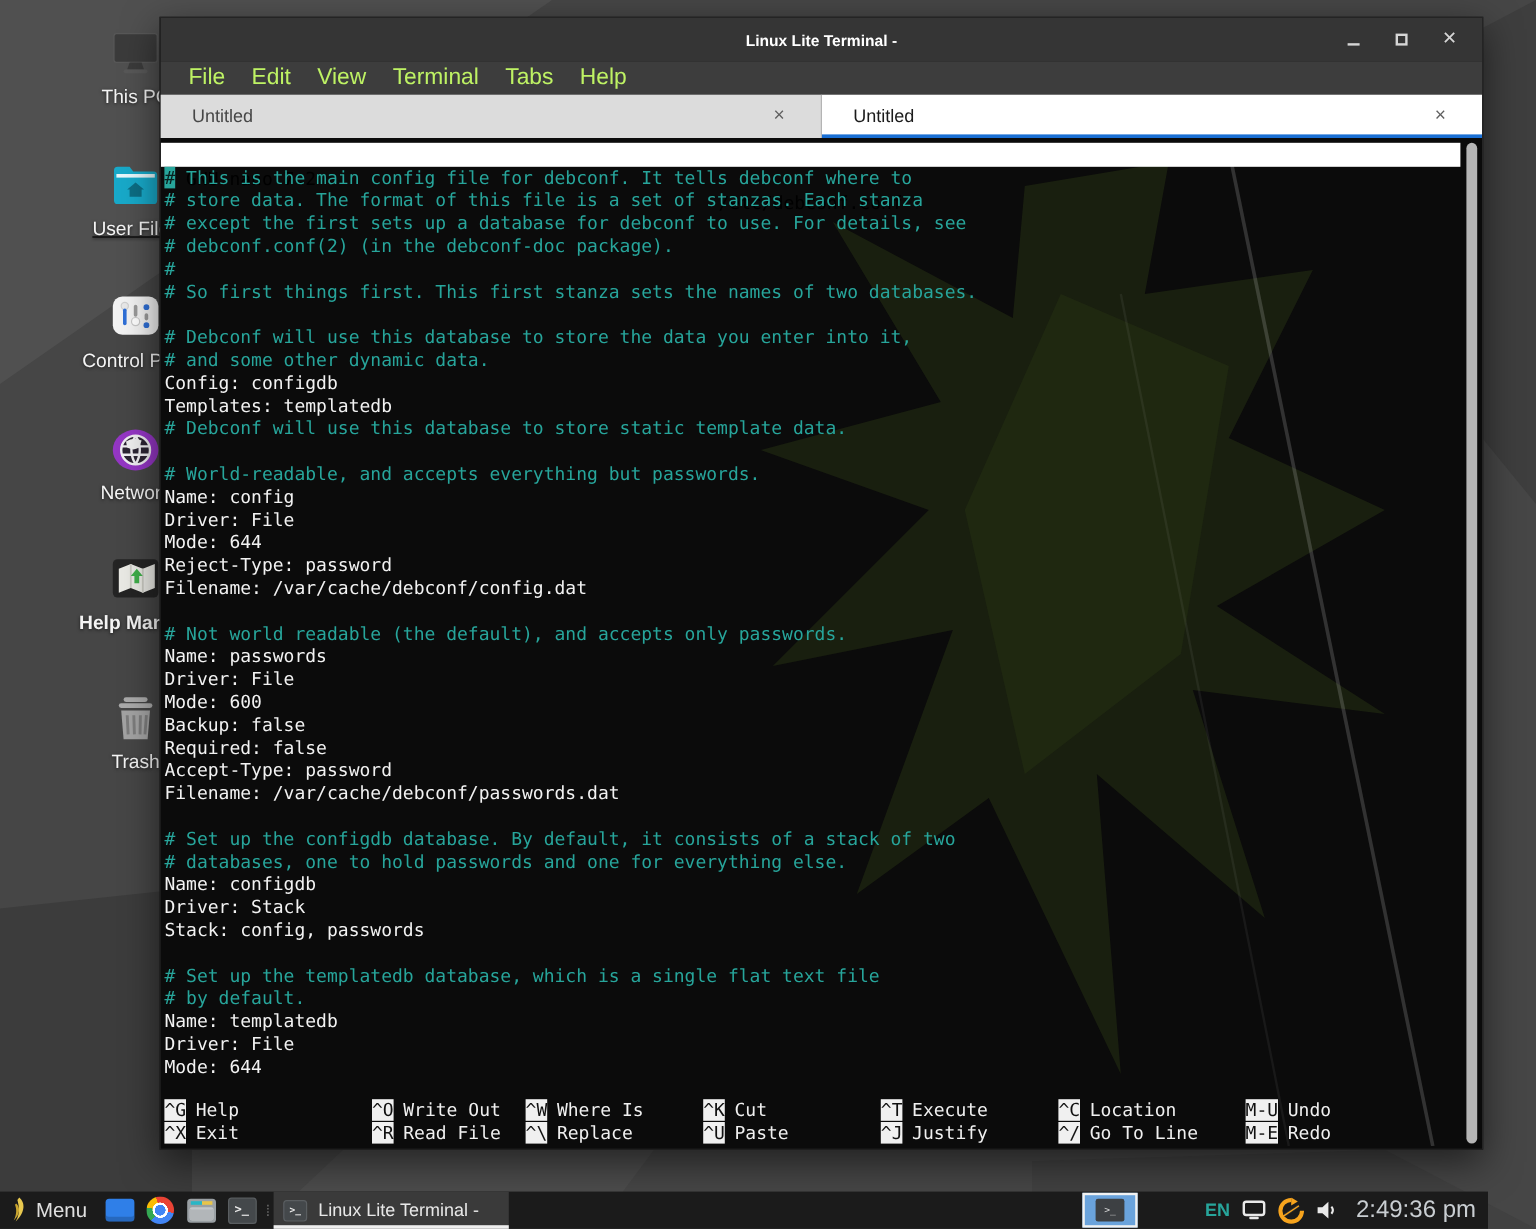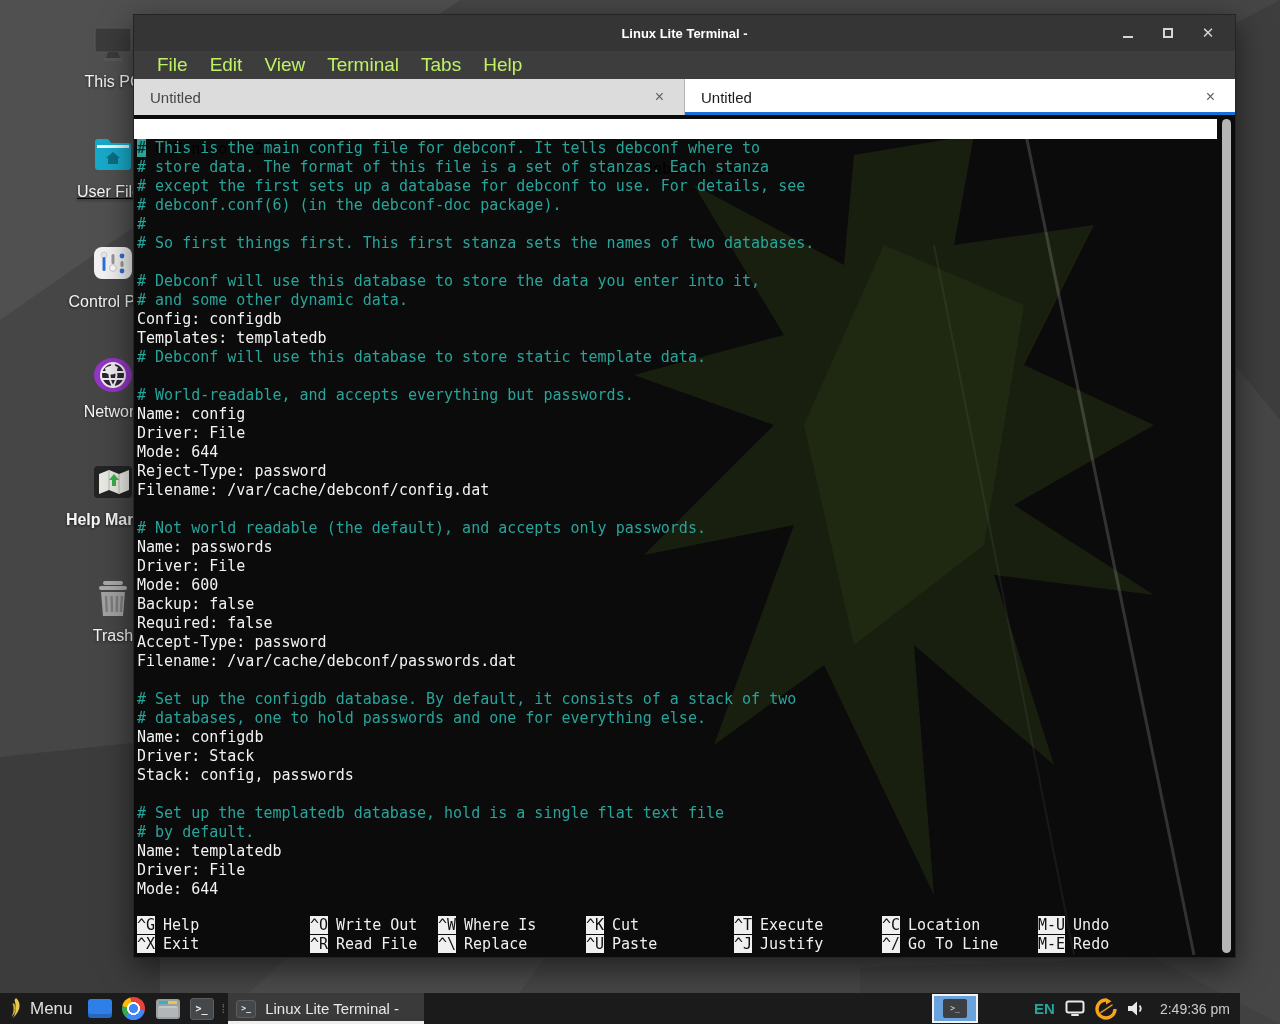--- a/index.html
+++ b/index.html
@@ -40,21 +40,21 @@
   .wc-min::after { content:""; position:absolute; left:2px; right:2px; bottom:2px;
                    height:2px; background:#d6d6d6; }
   .wc-max::after { content:""; position:absolute; inset:2px; border:2px solid #d6d6d6; }
   .wc-close { color:#d6d6d6; font-size:15px; line-height:14px; text-align:center; }
 
   .menubar { height:28px; background:#3d3d3d; display:flex; align-items:center;
              padding-left:12px; }
   .menu-item { color:#bef264; font-size:19px; padding:0 11px; }
 
   .tabbar { height:36px; display:flex; background:#c9c9c9; }
-  .tab { flex:1 1 0; display:flex; align-items:center; padding:0 16px; position:relative; }
+  .tab { flex:1 1 0; display:flex; align-items:center; padding:0 26px; position:relative; }
   .tab-inactive { background:#dcdcdc; color:#474747; border-right:1px solid #b4b4b4; }
   .tab-active { background:#ffffff; color:#1b1b1b; }
   .tab-active .underline { position:absolute; left:0; right:0; bottom:0; height:3px; }
   .tab .t-label { font-size:15px; }
   .tab .t-close { margin-left:auto; color:#5f5f5f; font-size:16px; padding:0 4px; }
 
   
   .term { position:absolute; left:0; top:100px; right:0; bottom:0; background:#0b0b0b;
           font-family:"DejaVu Sans Mono", monospace; font-size:15px; color:#f2f2f2;
           padding-top:4px; overflow:hidden; }
@@ -106,21 +106,21 @@
   .task-btn .task-label { color:#e8e8e8; font-size:15px; }
   .task-underline { position:absolute; left:0; right:0; bottom:0; height:3px; background:#eeeeee; }
   .tb-spacer { flex:1; }
   .pager { width:46px; height:29px; background:#6aa3dc; border:2px solid #f2f2f2;
            display:flex; align-items:center; justify-content:center; margin-right:56px; }
   .pager-mini { width:24px; height:19px; background:#3d4043; border-radius:2px;
                 color:#d8d8d8; font-family:"DejaVu Sans Mono", monospace; font-size:8px;
                 display:flex; align-items:center; justify-content:center; }
   .tray { display:flex; align-items:center; gap:10px; padding-right:10px; }
   .tray-lang { font-size:15px; font-weight:bold; }
-  .tray-clock { color:#c9ced2; font-size:14px; margin-left:4px; }
+  .tray-clock { color:#c9ced2; font-size:20px; margin-left:4px; }
 </style>
 </head>
 <body>
 
 <div class="desktop">
   <div class="bg-shape bg1"></div>
   <div class="bg-shape bg2"></div>
   <div class="bg-shape bg3"></div>
   <div class="bg-shape bg4"></div>
   <div class="bg-shape bg5"></div>
@@ -245,21 +245,21 @@
 
     <div class="nano-header">
       <span class="nh-left">  GNU nano 7.2</span>
       <span class="nh-file">/etc/debconf.conf</span>
     </div>
 
     <div class="nano-content">
         <div class="line comment"><span class="cursor">#</span> This is the main config file for debconf. It tells debconf where to</div>
         <div class="line comment"># store data. The format of this file is a set of stanzas. Each stanza</div>
         <div class="line comment"># except the first sets up a database for debconf to use. For details, see</div>
-        <div class="line comment"># debconf.conf(6) (in the debconf-doc package).</div>
+        <div class="line comment"># debconf.conf(2) (in the debconf-doc package).</div>
         <div class="line comment">#</div>
         <div class="line comment"># So first things first. This first stanza sets the names of two databases.</div>
         <div class="line plain"> </div>
         <div class="line comment"># Debconf will use this database to store the data you enter into it,</div>
         <div class="line comment"># and some other dynamic data.</div>
         <div class="line plain">Config: configdb</div>
         <div class="line plain">Templates: templatedb</div>
         <div class="line comment"># Debconf will use this database to store static template data.</div>
         <div class="line plain"> </div>
         <div class="line comment"># World-readable, and accepts everything but passwords.</div>
@@ -277,21 +277,21 @@
         <div class="line plain">Required: false</div>
         <div class="line plain">Accept-Type: password</div>
         <div class="line plain">Filename: /var/cache/debconf/passwords.dat</div>
         <div class="line plain"> </div>
         <div class="line comment"># Set up the configdb database. By default, it consists of a stack of two</div>
         <div class="line comment"># databases, one to hold passwords and one for everything else.</div>
         <div class="line plain">Name: configdb</div>
         <div class="line plain">Driver: Stack</div>
         <div class="line plain">Stack: config, passwords</div>
         <div class="line plain"> </div>
-        <div class="line comment"># Set up the templatedb database, hold is a single flat text file</div>
+        <div class="line comment"># Set up the templatedb database, which is a single flat text file</div>
         <div class="line comment"># by default.</div>
         <div class="line plain">Name: templatedb</div>
         <div class="line plain">Driver: File</div>
         <div class="line plain">Mode: 644</div>
       </div>
 
     <div class="nano-footer">
       <div class="sc-row">
           <span class="sc-item"><span class="sc-key">^G</span><span class="sc-label">Help</span></span>
           <span class="sc-item"><span class="sc-key">^O</span><span class="sc-label">Write Out</span></span>

